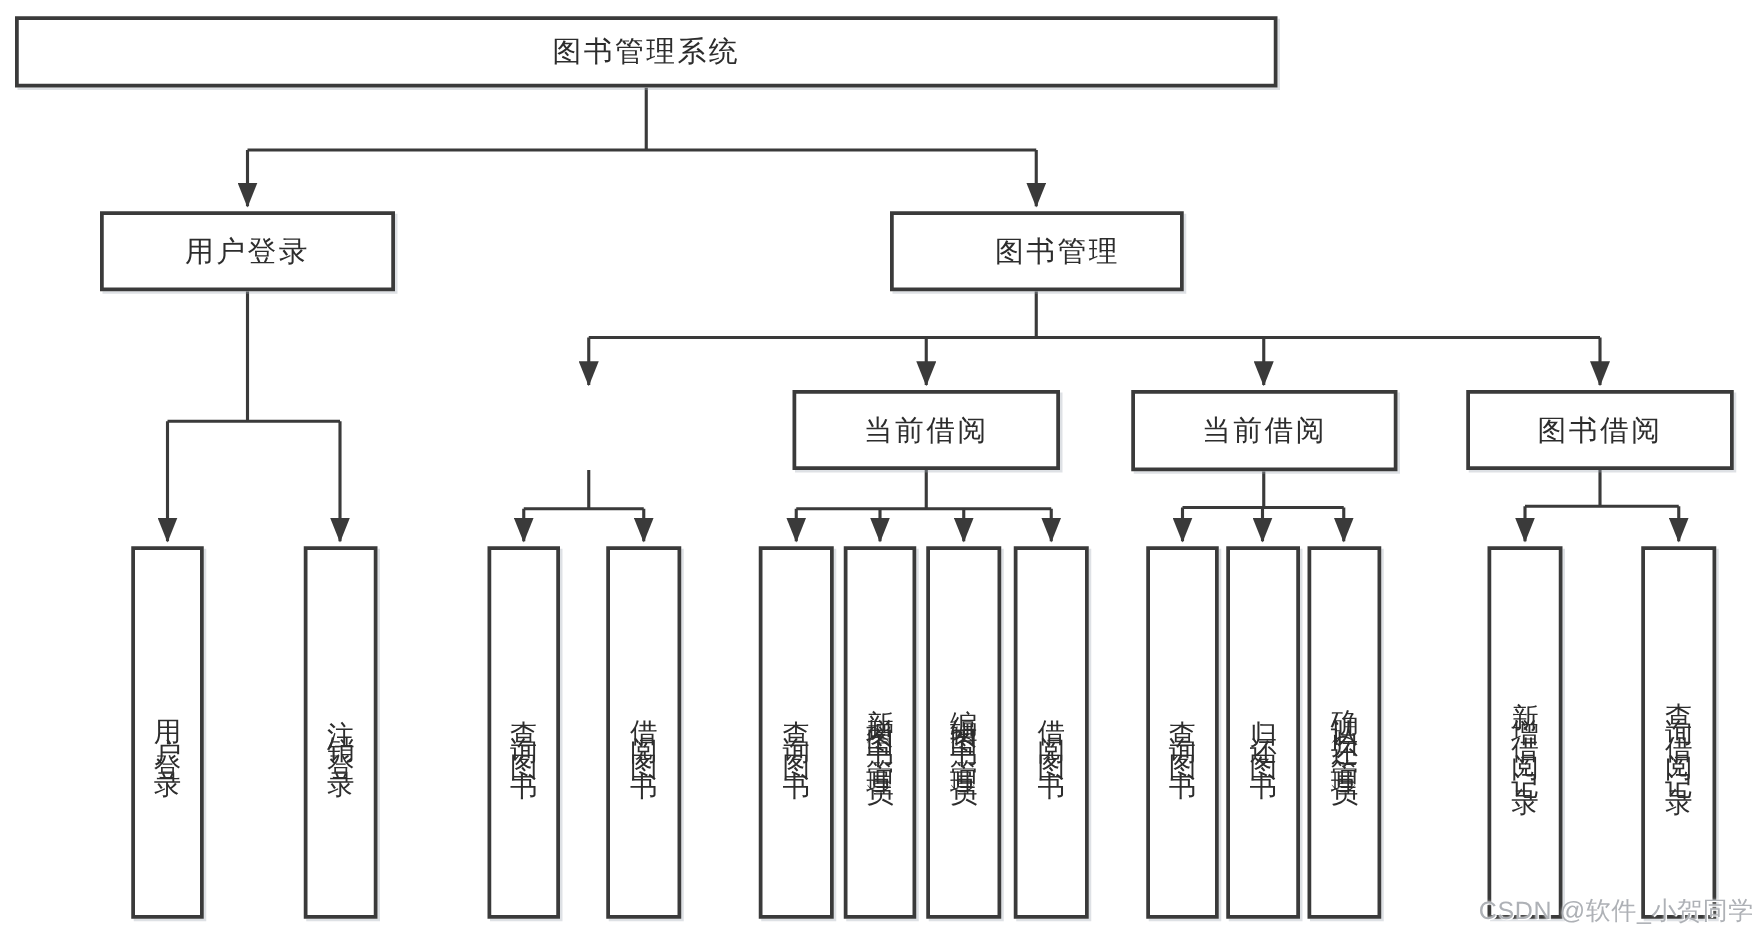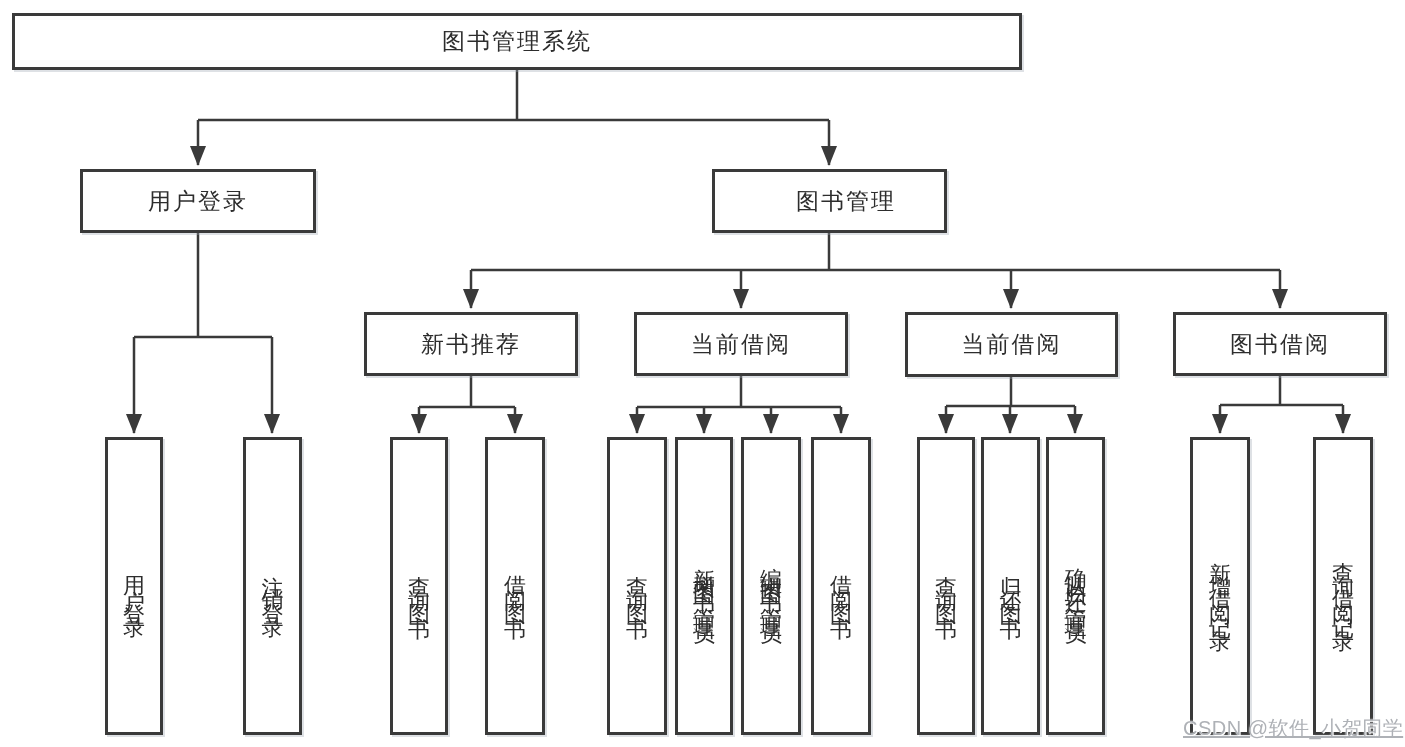--- a/index.html
+++ b/index.html
@@ -43,21 +43,20 @@
   .vbox .vlabel.tight { letter-spacing: 8px; }
   .watermark {
     position: absolute;
     left: 1183px;
     top: 715px;
     font-size: 20px;
     letter-spacing: 0.5px;
     color: #aeb1b6;
     text-shadow: 0 0 2px #ffffff, 1px 1px 0 #ffffff;
     white-space: nowrap;
-    text-decoration: underline;
   }
 </style>
 </head>
 <body>
 
 <div class="stage">
 
   <svg class="connectors" viewBox="0 0 1405 747" xmlns="http://www.w3.org/2000/svg">
     <defs>
       <marker id="arw" markerUnits="userSpaceOnUse" viewBox="0 -8 20 16" markerWidth="20" markerHeight="16" refX="19" refY="0" orient="auto">
@@ -105,23 +104,20 @@
     <span class="hlabel">图书管理系统</span>
   </div>
 
   <div class="box" style="left:80px; top:169px; width:236px; height:64px;">
     <span class="hlabel">用户登录</span>
   </div>
   <div class="box" style="left:712px; top:169px; width:235px; height:64px;padding-left:33px;">
     <span class="hlabel">图书管理</span>
   </div>
 
-  <div class="box" style="left:364px; top:312px; width:214px; height:64px;">
-    <span class="hlabel">新书推荐</span>
-  </div>
   <div class="box" style="left:634px; top:312px; width:214px; height:64px;">
     <span class="hlabel">当前借阅</span>
   </div>
   <div class="box" style="left:905px; top:312px; width:213px; height:65px;">
     <span class="hlabel">当前借阅</span>
   </div>
   <div class="box" style="left:1173px; top:312px; width:214px; height:64px;">
     <span class="hlabel">图书借阅</span>
   </div>
 

